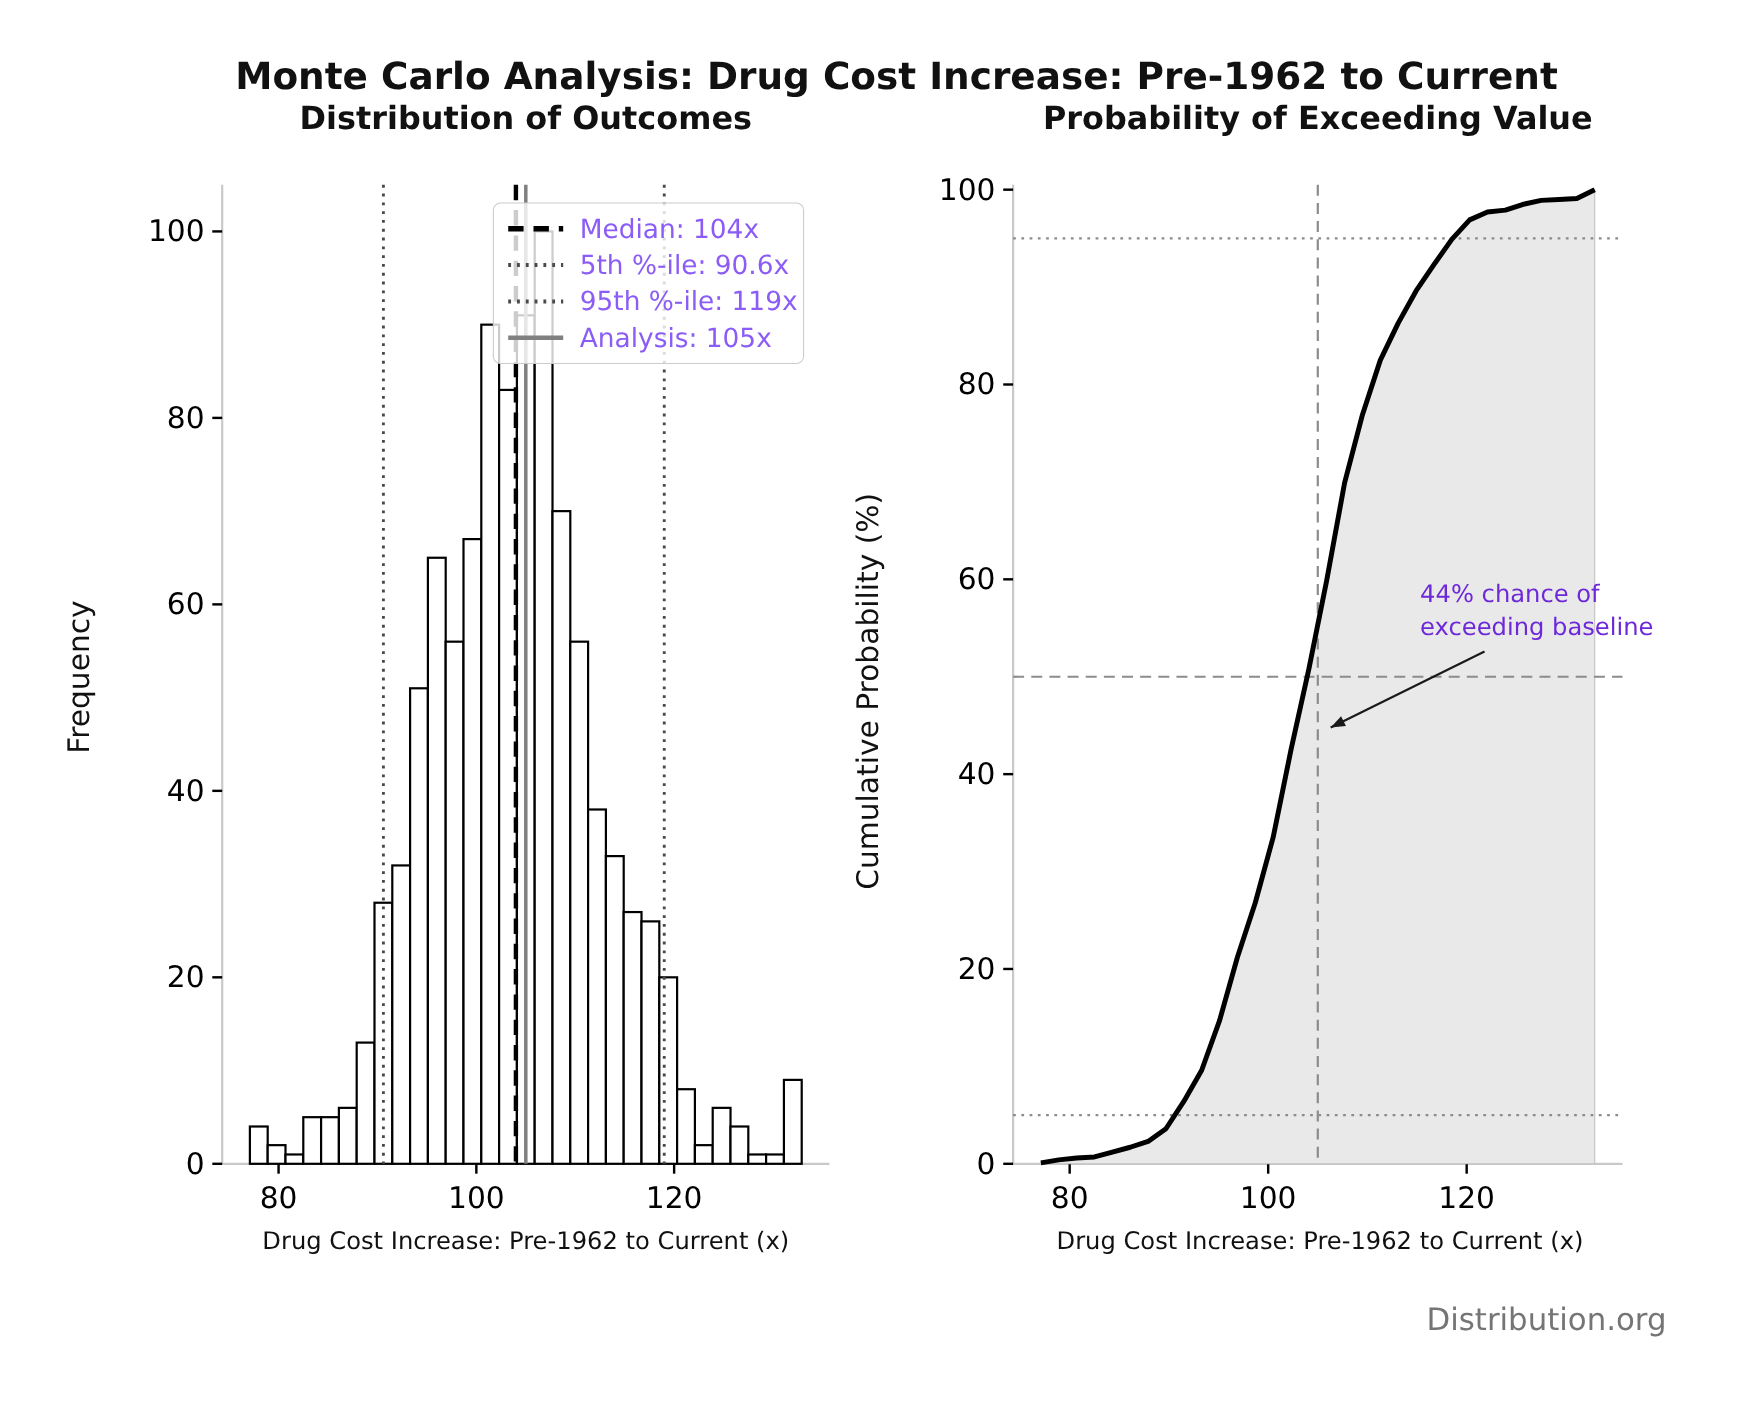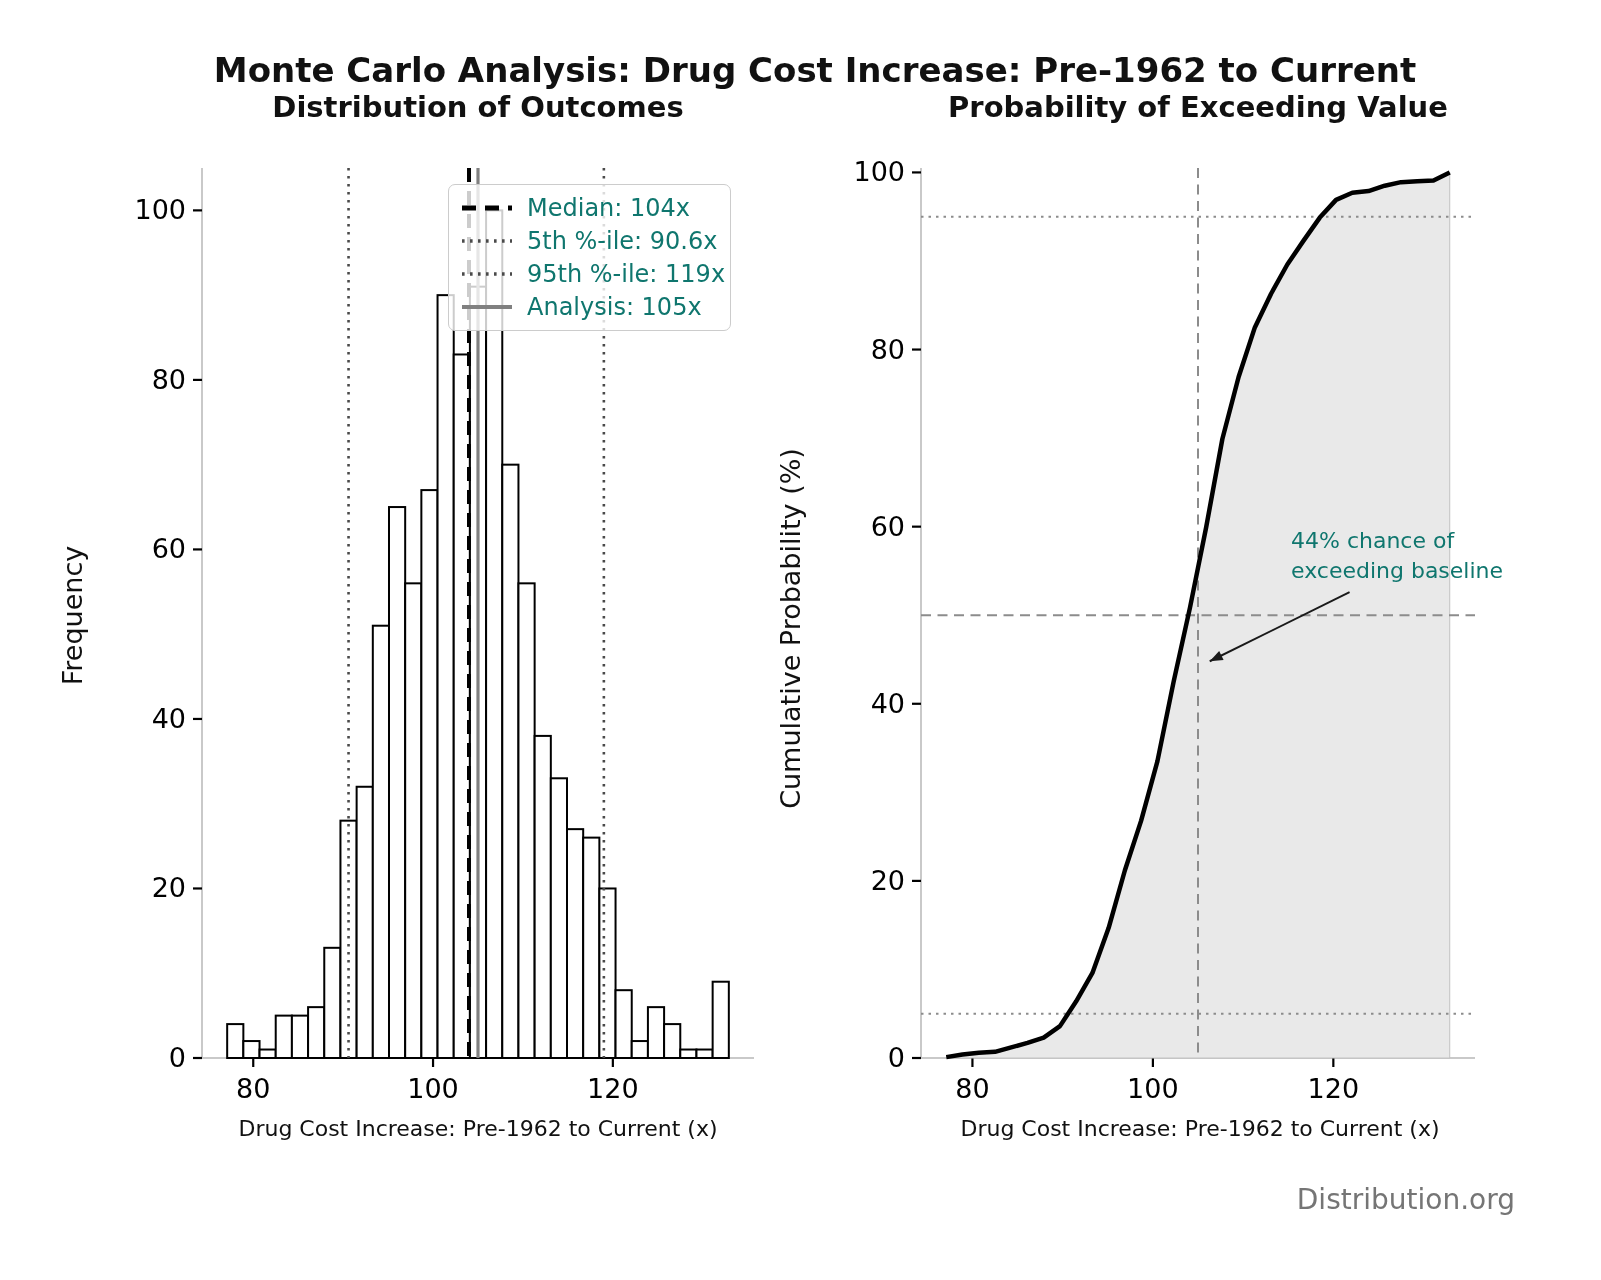--- a/index.html
+++ b/index.html
@@ -19,22 +19,22 @@
            transform:rotate(-90deg);transform-origin:center center;}
   .y-label.left{left:-143px;top:600px;width:430px;text-align:center;}
   .y-label.right{left:570px;top:613px;width:440px;text-align:center;}
   .watermark{right:86px;top:1183px;font-size:28px;color:#757575;}
   .legend{left:448px;top:184px;width:283px;height:147px;background:rgba(255,255,255,0.8);
           border:1.5px solid #cccccc;border-radius:7px;box-sizing:border-box;
           display:flex;flex-direction:column;justify-content:space-around;
           padding:6px 10px 6px 12px;}
   .legend-row{display:flex;align-items:center;gap:14px;height:30px;}
   .legend-row svg{flex:0 0 auto;}
-  .legend-lbl{font-size:24px;color:#0f766e;white-space:nowrap;}
-  .annotation{left:1291px;top:526px;font-size:22px;line-height:1.38;color:#0f766e;
+  .legend-lbl{font-size:24px;color:#8b5cf6;white-space:nowrap;}
+  .annotation{left:1291px;top:526px;font-size:22px;line-height:1.38;color:#6d28d9;
               white-space:nowrap;}
 </style>
 </head>
 <body>
 
 <div id="fig">
   <svg id="plot-svg" width="1601" height="1280">
       <line x1="202" y1="168" x2="202" y2="1058" stroke="#c9c9c9" stroke-width="2"></line>
       <line x1="202" y1="1058" x2="754" y2="1058" stroke="#c9c9c9" stroke-width="2"></line>
       <line x1="253.24429967426713" y1="1058" x2="253.24429967426713" y2="1067" stroke="#000000" stroke-width="2.2"></line>

